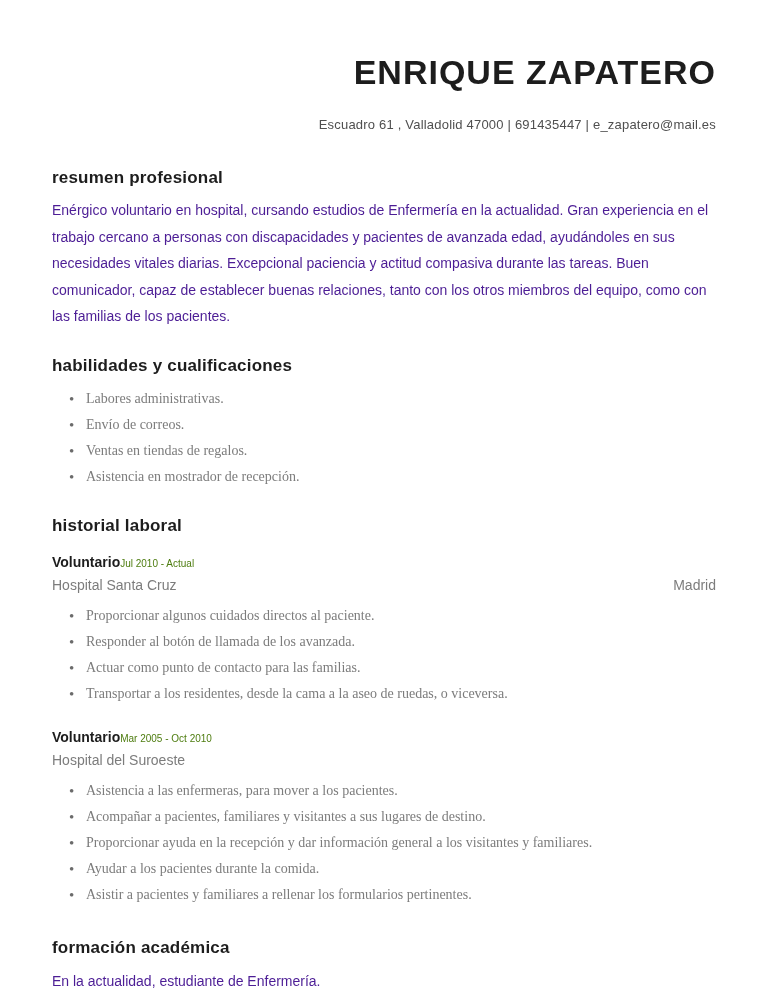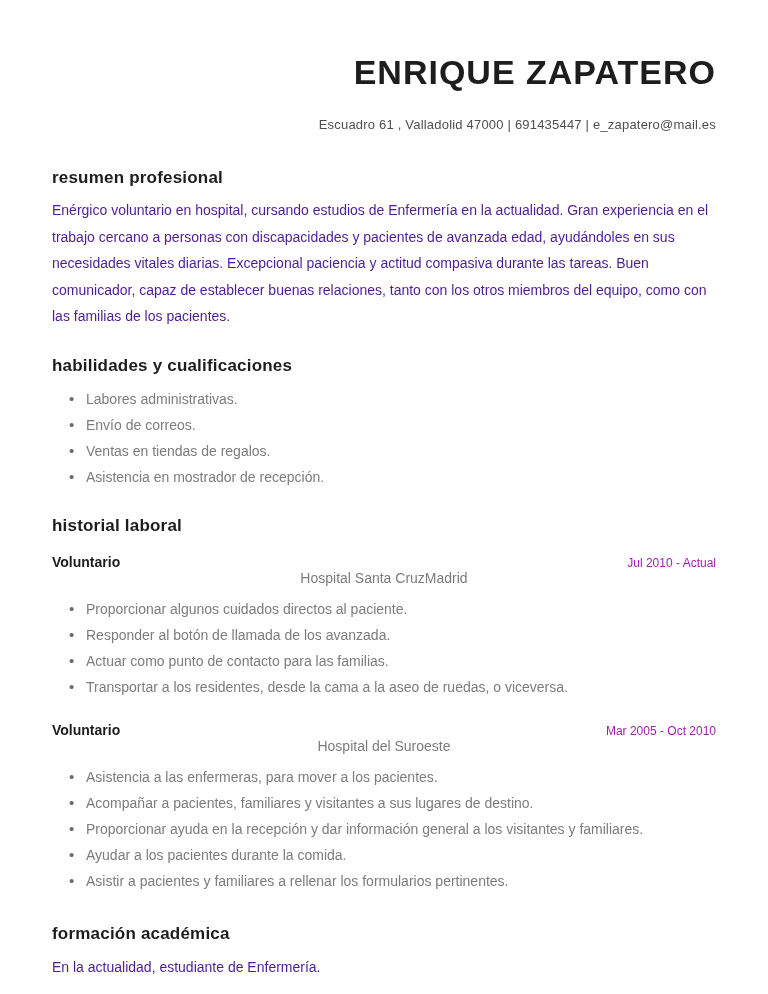--- a/index.html
+++ b/index.html
@@ -55,49 +55,50 @@
     list-style: none;
     margin-top: 10px;
     margin-left: 17px;
   }
   ul.bullet-list li {
     position: relative;
     padding-left: 17px;
     font-size: 14px;
     line-height: 26px;
     color: #7c7c7c;
+    font-family: Liberation Serif, serif;
   }
   ul.bullet-list li::before {
     content: "\2022";
     position: absolute;
     left: 0;
     top: 0;
     color: #6b6b6b;
     font-size: 15px;
   }
   
   .job { margin-top: 18px; }
   .job-row {
     display: flex;
-    justify-content: space-between;
     align-items: baseline;
   }
   .job-title {
     font-size: 14px;
     font-weight: 700;
     color: #1d1d1d;
   }
   .job-dates {
-    font-size: 12px;
-    color: #a21caf;
+    font-size: 10px;
+    color: #4d7c0f;
   }
   .job-subrow {
     display: flex;
-    justify-content: center;
+    justify-content: space-between;
     align-items: baseline;
+    margin-top: 7px;
   }
   .job-employer, .job-location {
     font-size: 14px;
     color: #7c7c7c;
   }
   .education-text { margin-top: 10px; }
 </style>
 </head>
 <body>
 

